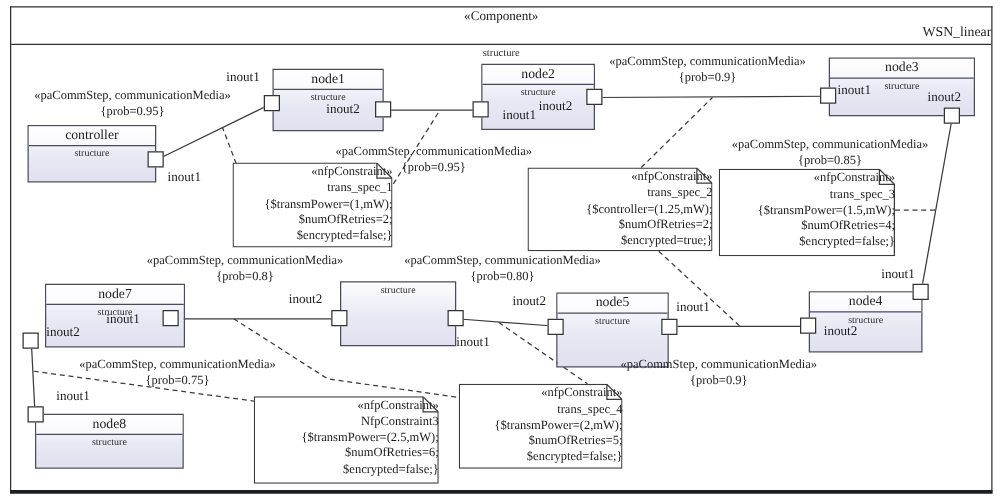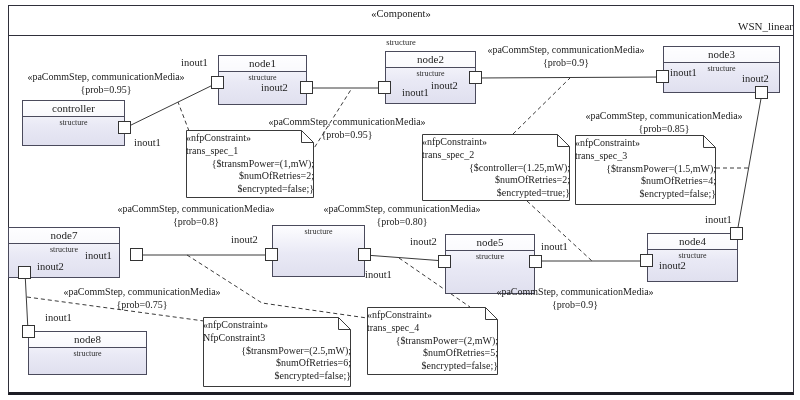--- a/index.html
+++ b/index.html
@@ -22,21 +22,21 @@
   .struct{display:block;text-align:center;font-size:8px;color:#2a2a2a;padding-top:1px;}
   
   .port{position:absolute;width:13px;height:13px;background:#fff;border:1px solid #333;z-index:3;box-sizing:border-box;}
   
   .plabel{position:absolute;font-size:10.5px;white-space:nowrap;z-index:4;text-align:right;}
   .elabel{position:absolute;transform:translateX(-50%);text-align:center;font-size:10px;line-height:13px;white-space:nowrap;z-index:4;color:#222;}
   
   .note{position:absolute;z-index:3;}
   .note svg{position:absolute;left:0;top:0;}
   .note-text{position:absolute;left:0;top:0;width:100%;font-size:10px;line-height:12.8px;padding-top:2px;}
-  .nc{text-align:left;}
+  .nc{text-align:right;}
   .nl{text-align:right;padding-left:3px;white-space:nowrap;}
 </style>
 </head>
 <body>
 
 <div id="canvas">
 
   <div class="frame">
     <div class="frame-stereo">«Component»</div>
     <div class="frame-title">WSN_linear</div>
@@ -97,21 +97,21 @@
     <div class="comp-title">node5</div>
     <div class="comp-body">
         <span class="struct">structure</span>
       </div>
   </div>
   <div class="comp" style="left:272px;top:225px;width:93px;height:52px">
     <div class="comp-body">
         <span class="struct">structure</span>
       </div>
   </div>
-  <div class="comp" style="left:8px;top:227px;width:112px;height:51px">
+  <div class="comp" style="left:36px;top:227px;width:112px;height:51px">
     <div class="comp-title">node7</div>
     <div class="comp-body">
         <span class="struct">structure</span>
       </div>
   </div>
   <div class="comp" style="left:28px;top:331px;width:119px;height:44px">
     <div class="comp-title">node8</div>
     <div class="comp-body">
         <span class="struct">structure</span>
       </div>

